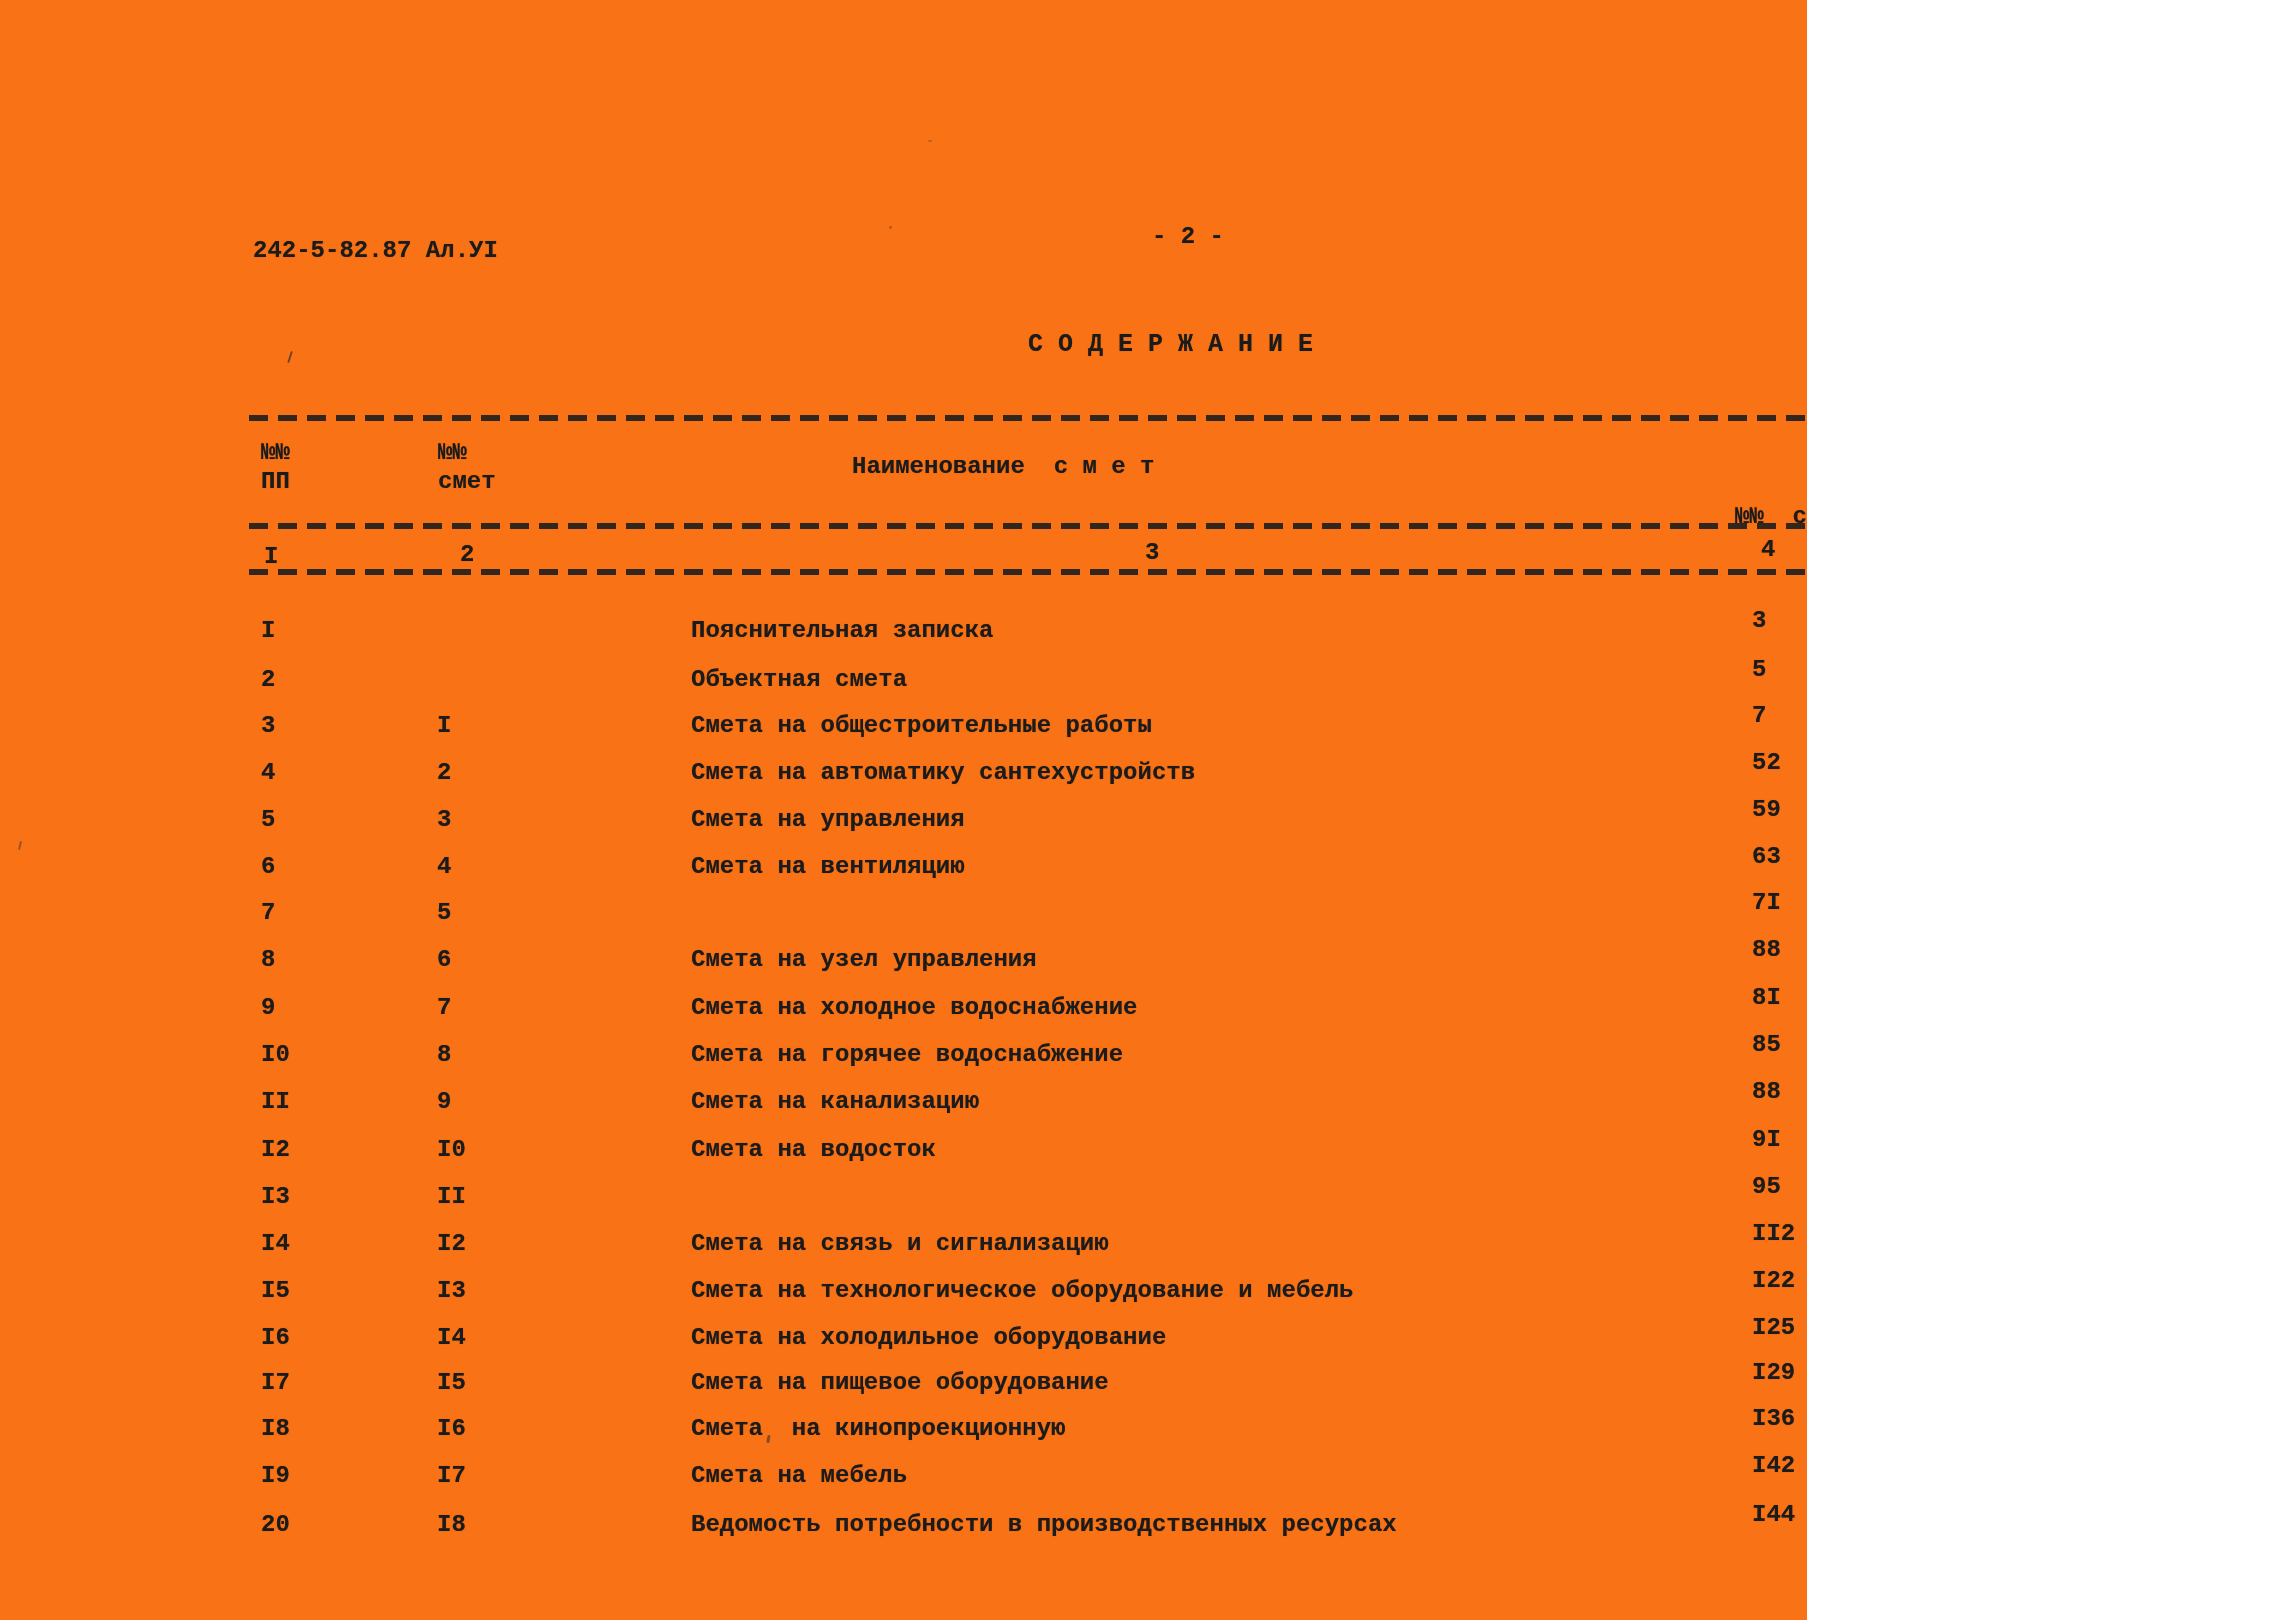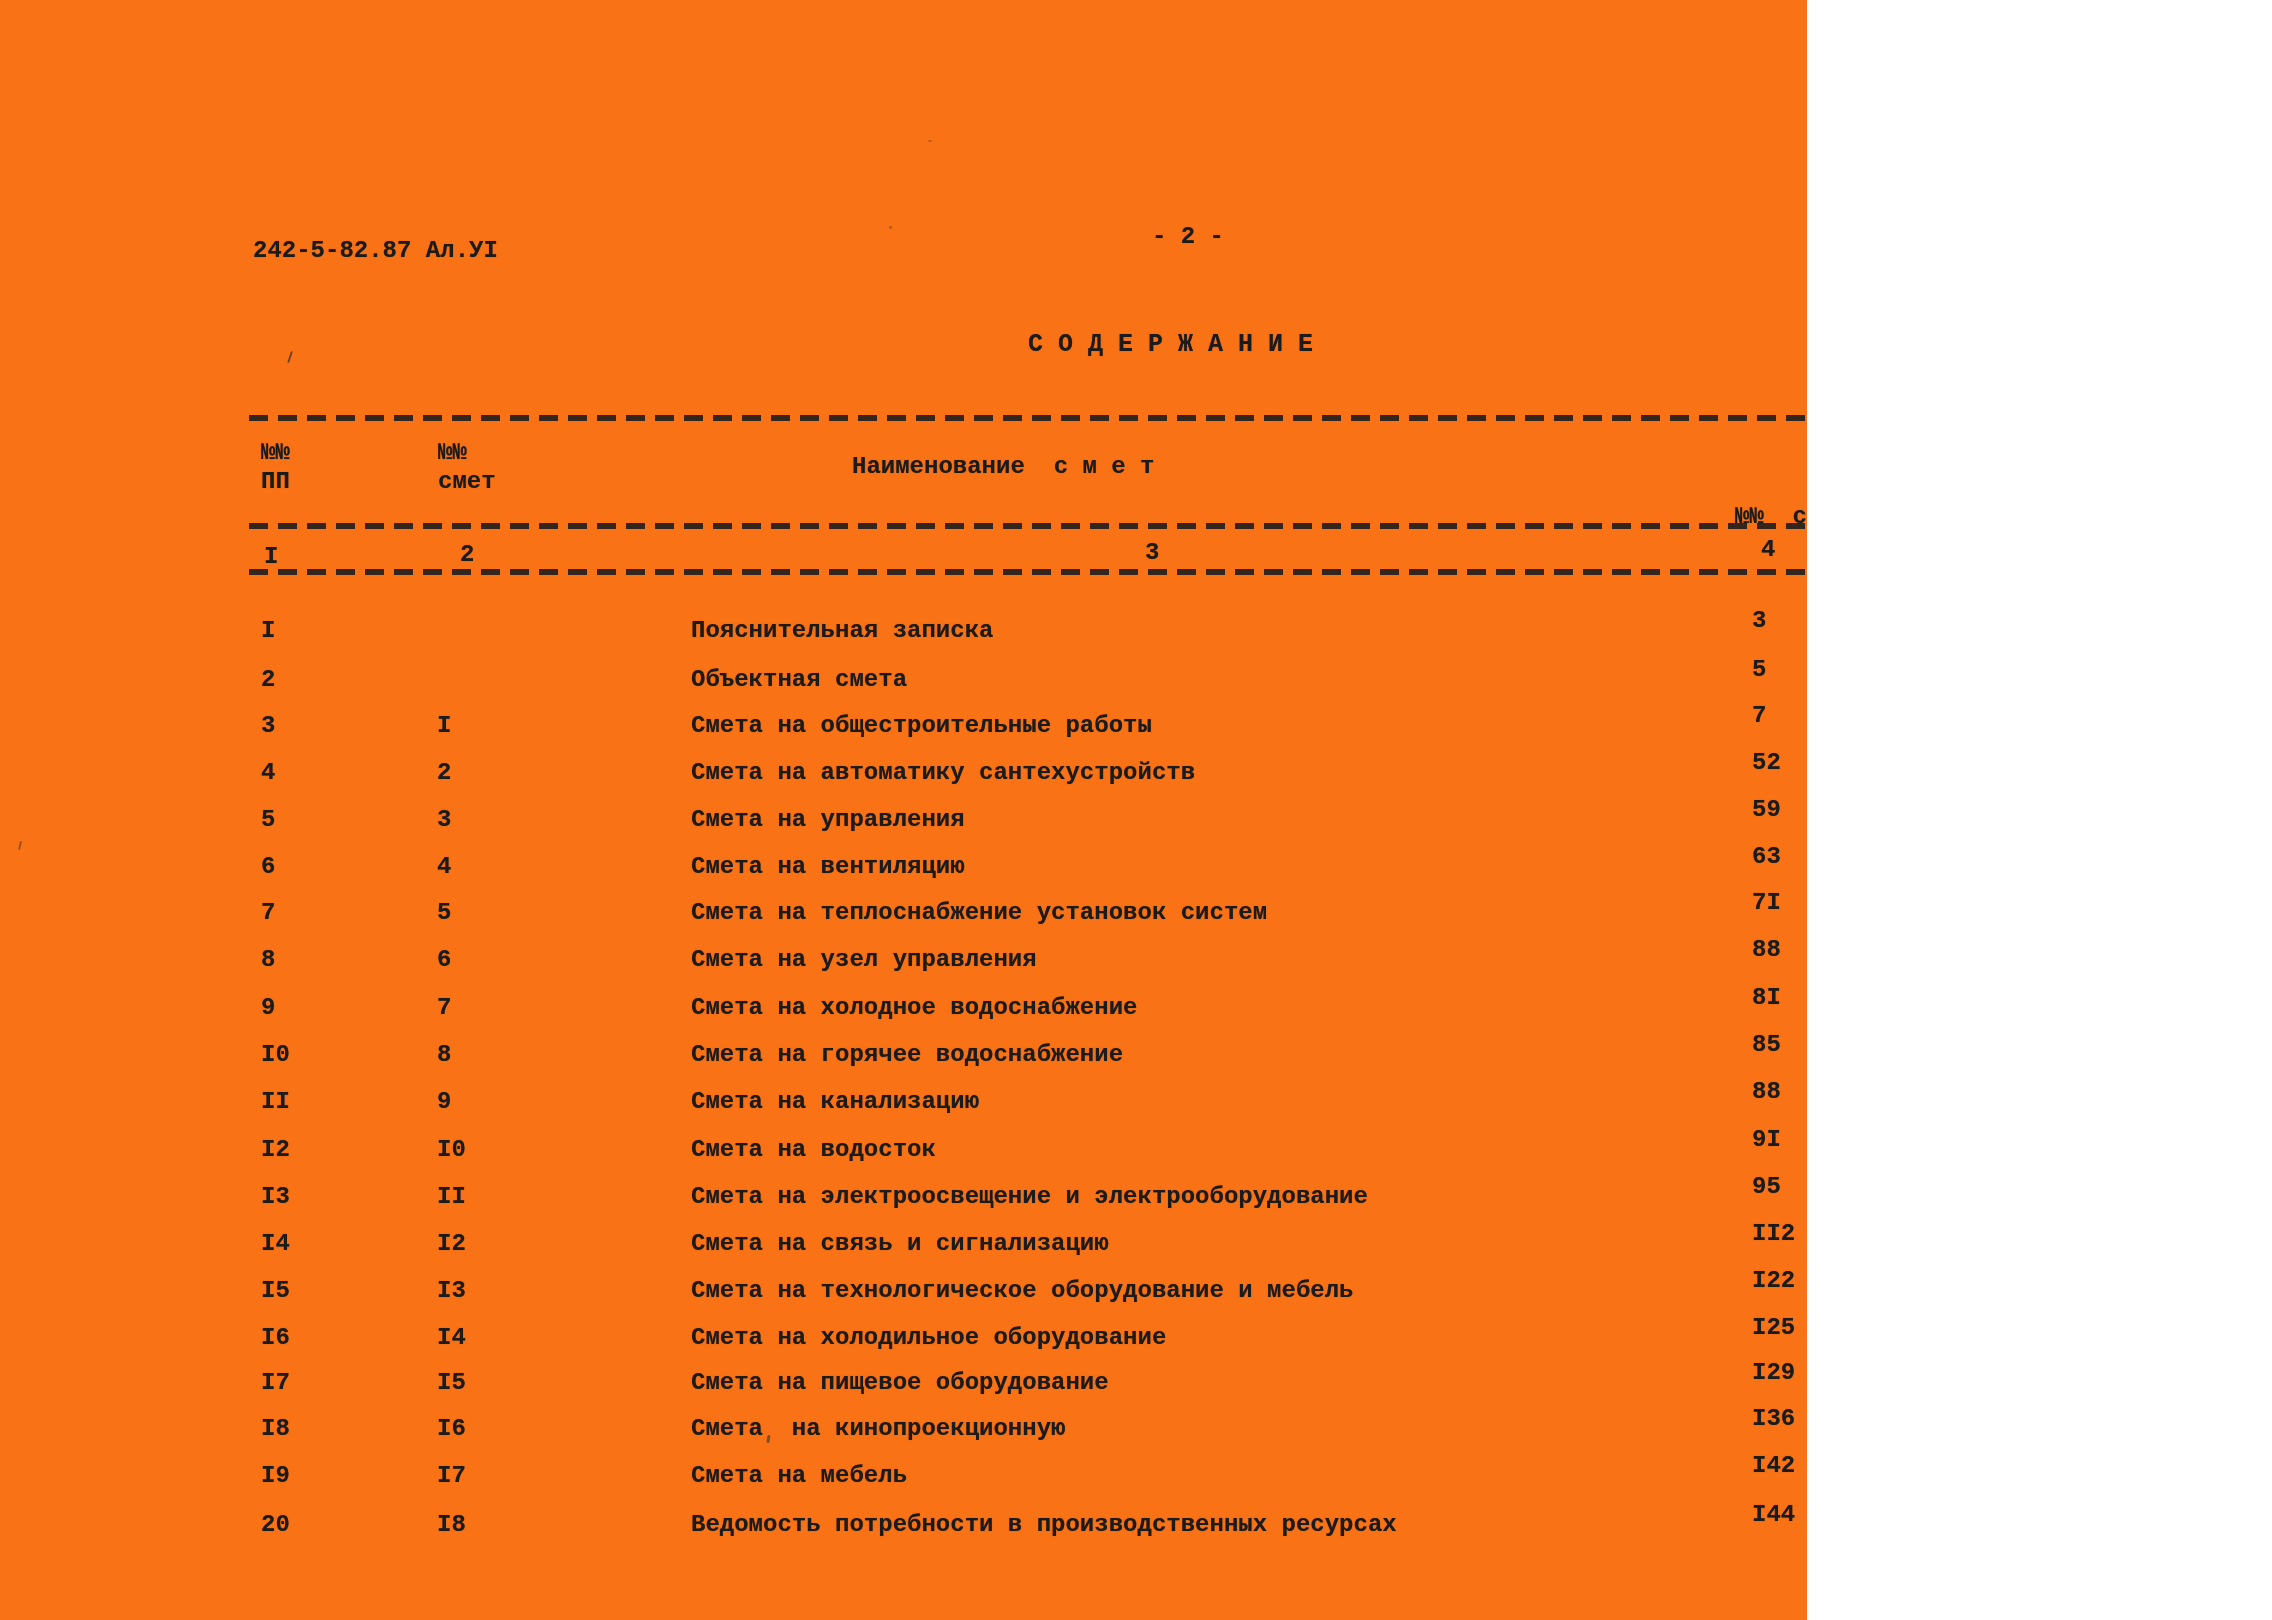--- a/index.html
+++ b/index.html
@@ -121,21 +121,20 @@
   </div>
   <div class="row" style="top:852px">
     <span class="t c-pp">6</span>
     <span class="t c-sm">4</span>
     <span class="t c-nm">Смета на вентиляцию</span>
     <span class="t c-pg">63</span>
   </div>
   <div class="row" style="top:898px">
     <span class="t c-pp">7</span>
     <span class="t c-sm">5</span>
-    <span class="t c-nm">Смета на теплоснабжение установок систем</span>
     <span class="t c-pg">7I</span>
   </div>
   <div class="row" style="top:945px">
     <span class="t c-pp">8</span>
     <span class="t c-sm">6</span>
     <span class="t c-nm">Смета на узел управления</span>
     <span class="t c-pg">88</span>
   </div>
   <div class="row" style="top:993px">
     <span class="t c-pp">9</span>
@@ -157,21 +156,20 @@
   </div>
   <div class="row" style="top:1135px">
     <span class="t c-pp">I2</span>
     <span class="t c-sm">I0</span>
     <span class="t c-nm">Смета на водосток</span>
     <span class="t c-pg">9I</span>
   </div>
   <div class="row" style="top:1182px">
     <span class="t c-pp">I3</span>
     <span class="t c-sm">II</span>
-    <span class="t c-nm">Смета на электроосвещение и электрооборудование</span>
     <span class="t c-pg">95</span>
   </div>
   <div class="row" style="top:1229px">
     <span class="t c-pp">I4</span>
     <span class="t c-sm">I2</span>
     <span class="t c-nm">Смета на связь и сигнализацию</span>
     <span class="t c-pg">II2</span>
   </div>
   <div class="row" style="top:1276px">
     <span class="t c-pp">I5</span>

